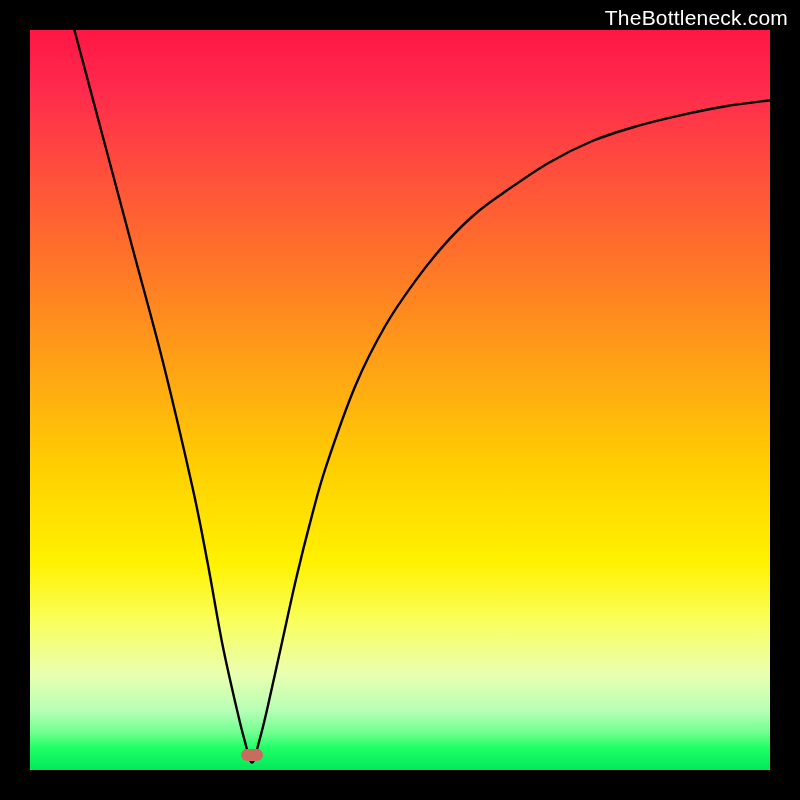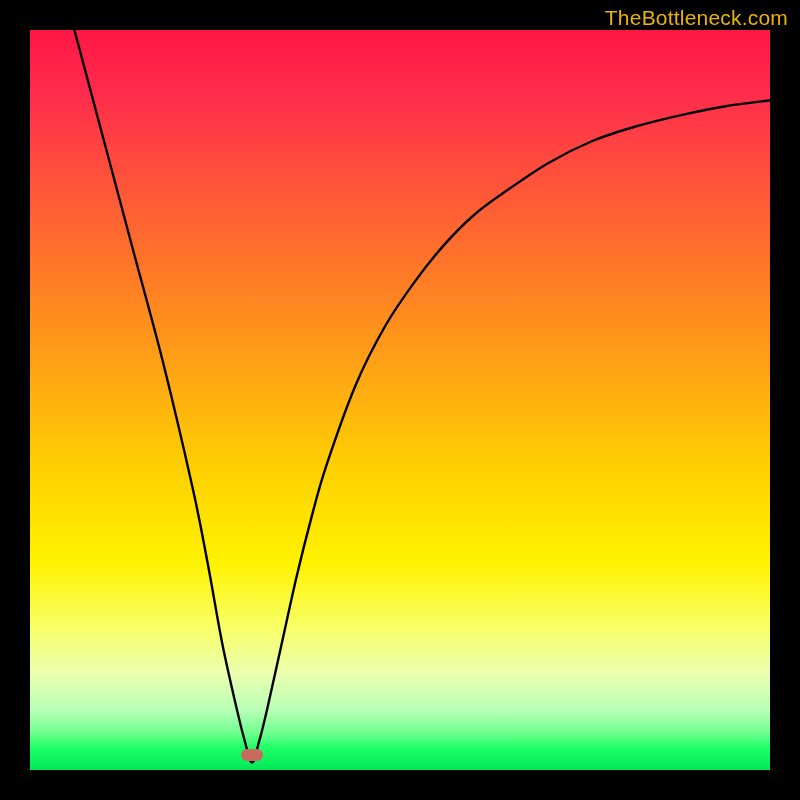--- a/index.html
+++ b/index.html
@@ -31,21 +31,21 @@
       #b6ffb6 92%,
       #6fff8f 95%,
       #1fff66 97%,
       #00e85a 100%
     );
   }
   .watermark {
     position: absolute;
     top: 6px;
     right: 12px;
-    color: #eab308;
+    color: #ffffff;
     font-size: 21px;
     letter-spacing: 0.2px;
     font-weight: 500;
   }
   svg.curve {
     position: absolute;
     left: 0;
     top: 0;
     width: 740px;
     height: 740px;

